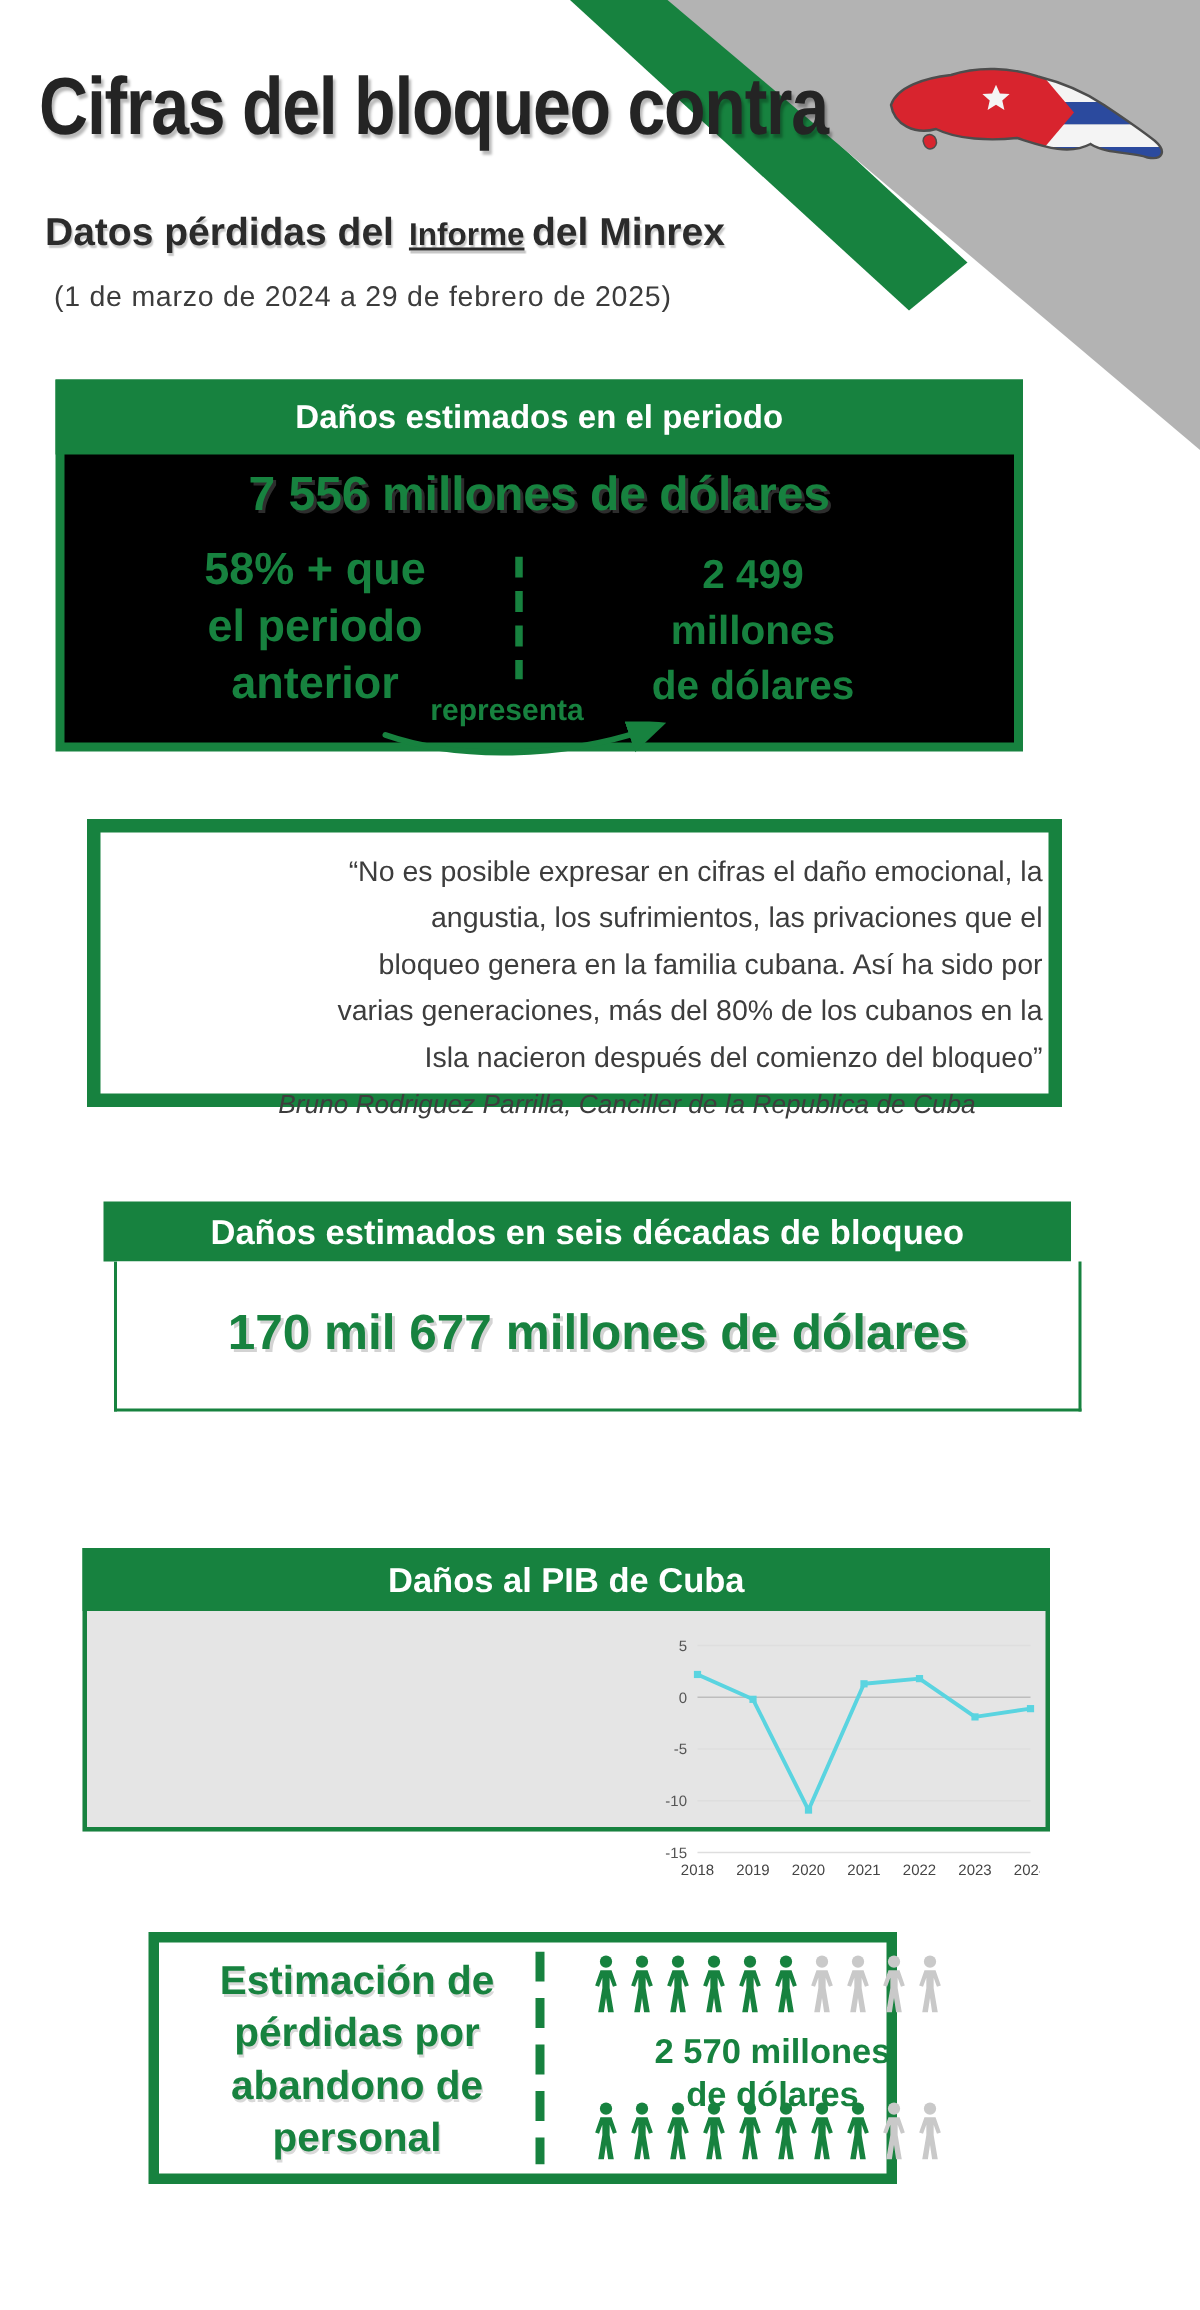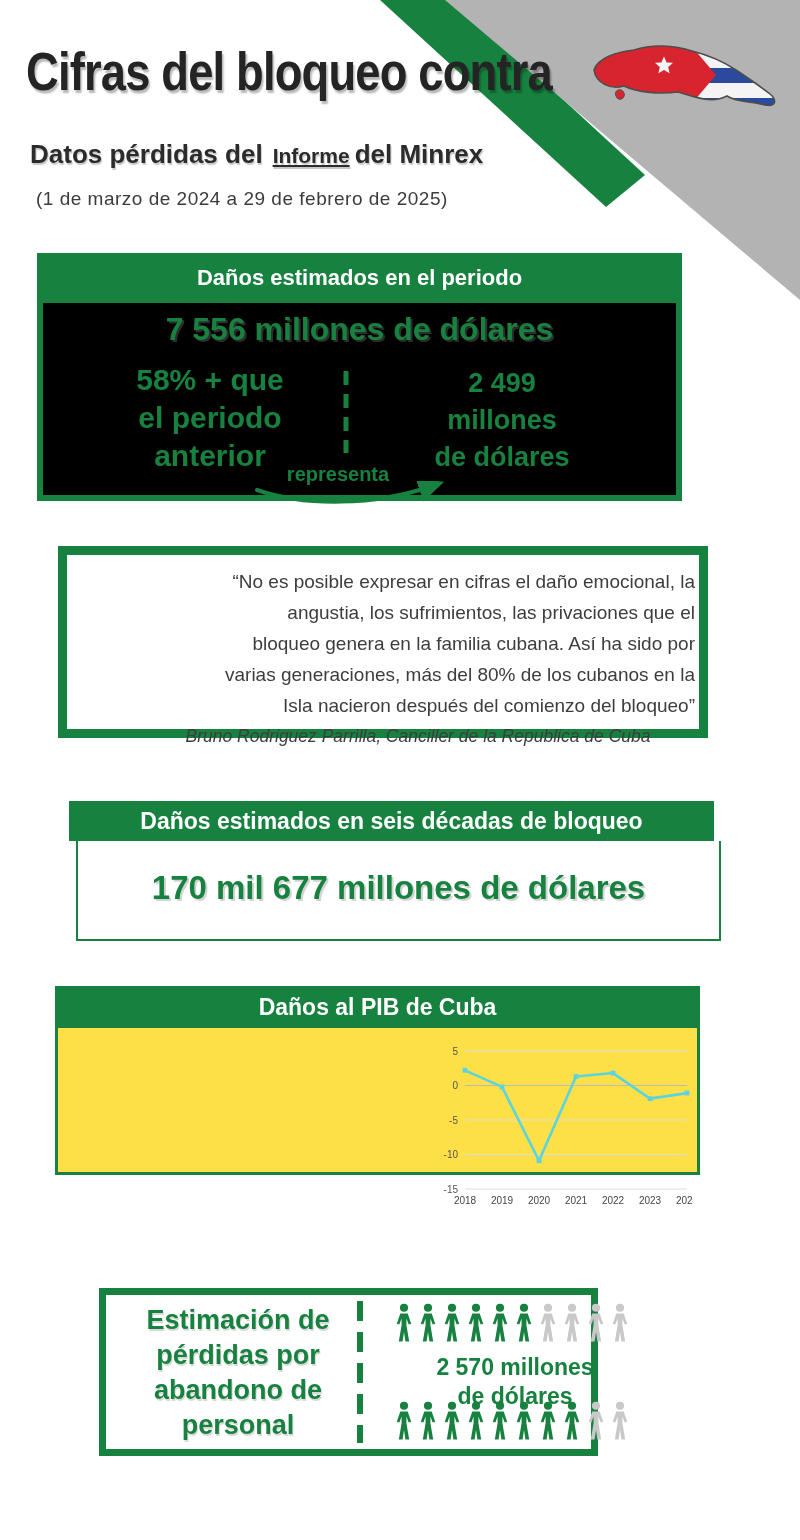--- a/index.html
+++ b/index.html
@@ -75,22 +75,22 @@
   }
   
   .bar-decades{position:absolute;left:69px;top:801px;width:645px;height:40px;line-height:40px;font-size:23px;z-index:2;}
   .box-decades{
     position:absolute;left:55px;top:841px;width:645px;height:100px;
     background:#fff;border:2px solid var(--green);border-top:none;z-index:2;margin-left:21px;
   }
   .box-decades .amount-big{font-size:33px;line-height:94px;}
   
   .box-pib{
-    position:absolute;left:55px;top:986px;width:645px;height:189px;
-    background:#fde047;border:3px solid var(--green);z-index:2;
+    position:absolute;left:55px;top:1032px;width:645px;height:189px;
+    background:#e5e5e5;border:3px solid var(--green);z-index:2;
   }
   .box-pib .hdr{position:absolute;left:-3px;right:-3px;top:-3px;height:42px;line-height:42px;font-size:23px;}
   .pib-text{
     position:absolute;left:12px;top:68px;white-space:pre-line;
     font-size:20.5px;line-height:29px;color:var(--body-ink);
   }
   .pib-chart{position:absolute;right:4px;top:50px;}
   
   .box-personnel{
     position:absolute;left:99px;top:1288px;width:499px;height:168px;

